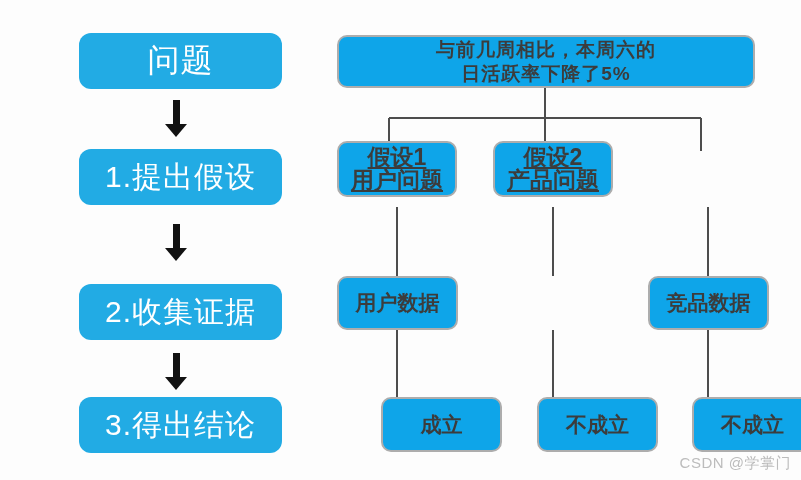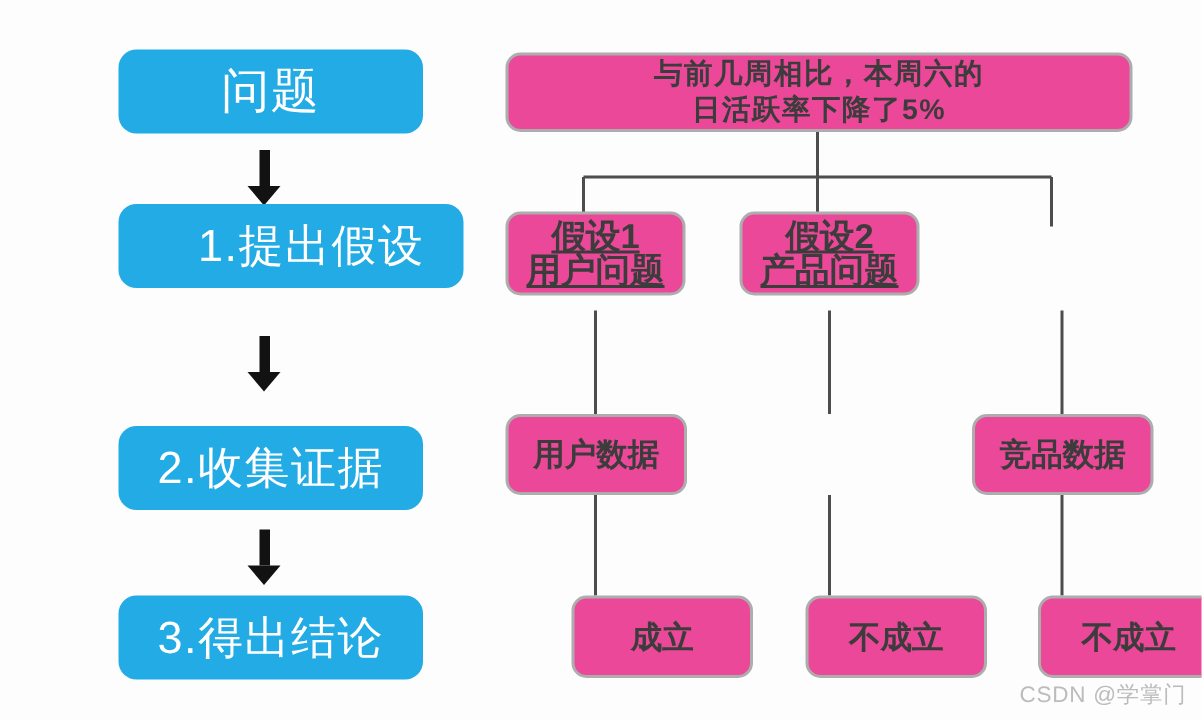--- a/index.html
+++ b/index.html
@@ -25,41 +25,41 @@
     border-radius: 12px;
     color: #ffffff;
     display: flex;
     align-items: center;
     justify-content: center;
     font-size: 30px;
     font-weight: 500;
     letter-spacing: 1px;
   }
   #step-0 { top: 33px;  font-size: 32px; }
-  #step-1 { top: 136px; padding-left: 27px; }
+  #step-1 { top: 149px; }
   #step-2 { top: 284px; }
   #step-3 { top: 397px; }
 
   
   .down-arrow { position: absolute; left: 165px; width: 22px; }
   .down-arrow .stem { width: 7px; height: 24px; background: #121212; margin: 0 auto; }
   .down-arrow .head {
     width: 0; height: 0;
     border-left: 11px solid transparent;
     border-right: 11px solid transparent;
     border-top: 13px solid #121212;
   }
   #arrow-0 { top: 100px; }
   #arrow-1 { top: 224px; }
   #arrow-2 { top: 353px; }
 
   
   .gray-box {
     position: absolute;
-    background: #ec4899;
+    background: #0ea5e9;
     border: 2px solid #adadad;
     border-radius: 10px;
     box-sizing: border-box;
     display: flex;
     flex-direction: column;
     align-items: center;
     justify-content: center;
     color: #3c3c3c;
     font-weight: 600;
     text-align: center;

